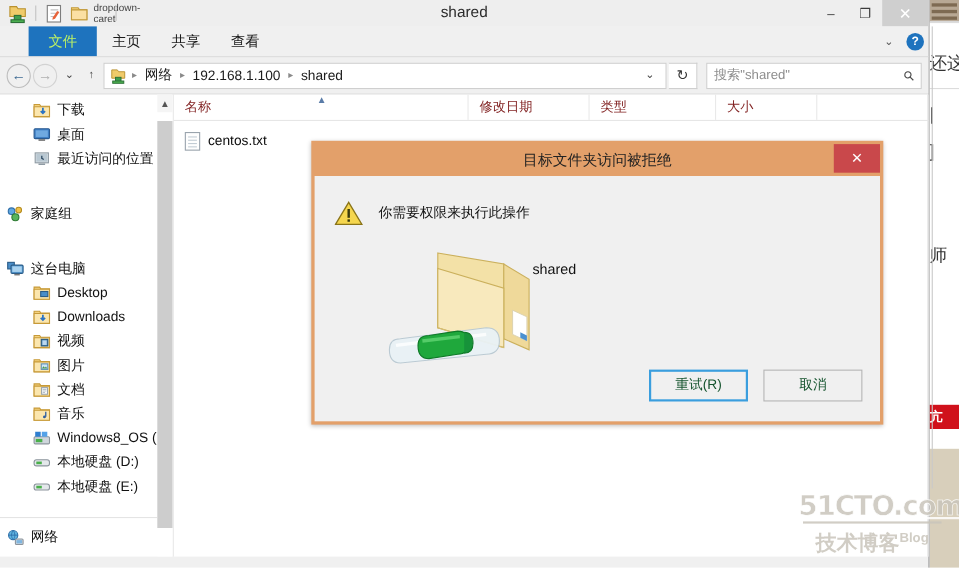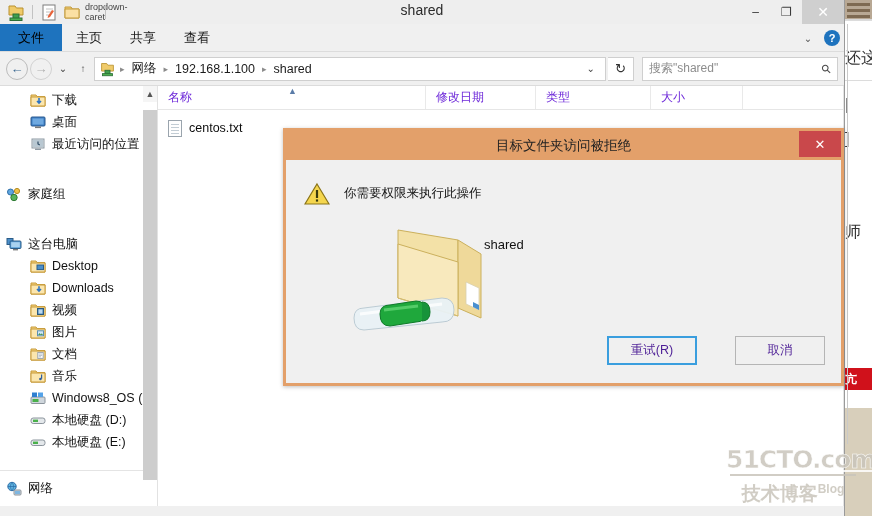--- a/index.html
+++ b/index.html
@@ -43,21 +43,21 @@
                font-size: 14px; color: #2b2b2b; }
   .wbtns { position: absolute; right: 0; top: 0; display: flex; height: 24px; }
   .wbtn { width: 31px; height: 24px; display: flex; align-items: center; justify-content: center;
           font-size: 12px; color: #3b3b3b; }
   .wbtn.close { width: 42px; background: #cfcfcf; color: #fff; font-size: 14px; }
 
   
   .ribbon { height: 28px; background: #f0f0f0; display: flex; align-items: stretch;
             border-bottom: 1px solid #dcdcdc; position: relative; }
   .rtab { padding: 0 14px; display: flex; align-items: center; font-size: 13px; color: #1a1a1a; }
-  .rtab.file { background: #1e73be; color: #000000; padding: 0 18px; }
+  .rtab.file { background: #1e73be; color: #bef264; padding: 0 18px; margin-left: 26px; }
   .ribbon-right { position: absolute; right: 4px; top: 0; height: 28px; display: flex;
                   align-items: center; gap: 8px; }
   .chev { font-size: 10px; color: #555; width: 16px; text-align: center; }
   .helpico { width: 16px; height: 16px; border-radius: 50%; background: #1e73be; color: #fff;
              font-size: 11px; font-weight: bold; display: flex; align-items: center;
              justify-content: center; }
 
   
   .addrrow { height: 33px; background: #f0f0f0; display: flex; align-items: center;
              padding: 0 6px; gap: 2px; }
@@ -98,57 +98,57 @@
   .navitem.grp { padding-left: 6px; }
   .navspace { height: 14px; }
   .ico { width: 16px; height: 15px; position: relative; flex: none; }
   .nav-footer { position: absolute; left: 0; right: 14px; bottom: 0; height: 36px;
                 border-top: 1px solid #e4e4e4; display: flex; align-items: center;
                 padding-left: 6px; gap: 6px; font-size: 12.5px; color: #111; }
 
   
   .content { flex: 1; background: #fff; position: relative; }
   .colhdr { height: 24px; display: flex; border-bottom: 1px solid #e6e6e6; position: relative; }
-  .col { font-size: 12px; color: #6d28d9; display: flex; align-items: center; padding-left: 10px;
+  .col { font-size: 12px; color: #7f1d1d; display: flex; align-items: center; padding-left: 10px;
          border-right: 1px solid #e9e9e9; }
   .col.c-name { width: 268px; }
   .col.c-date { width: 110px; }
   .col.c-type { width: 115px; }
   .col.c-size { width: 92px; }
   .col.c-rest { flex: 1; border-right: none; }
   .sortmark { position: absolute; left: 130px; top: 0px; font-size: 9px; color: #5a7ca8; }
   .filerow { height: 24px; display: flex; align-items: center; padding-left: 10px; gap: 7px;
              font-size: 12.5px; color: #0d0d0d; margin-top: 6px; }
   .content-vline { position: absolute; right: 0; top: 0; width: 1px; height: 100%; background: #e4e4e4; }
 
   
   .docico { width: 14px; height: 17px; background: #fefefe; border: 1px solid #9aa4ad;
             position: relative; }
   .docico::before { content: ""; position: absolute; left: 2px; right: 2px; top: 3px; height: 1px;
                     background: #c2ccd4; box-shadow: 0 3px 0 #c2ccd4, 0 6px 0 #c2ccd4, 0 9px 0 #c2ccd4; }
 
   
-  .dialog { position: absolute; left: 283px; top: 128px; width: 561px; height: 258px;
+  .dialog { position: absolute; left: 283px; top: 128px; width: 520px; height: 258px;
             background: #e3a06a; padding: 3px; box-shadow: 0 1px 4px rgba(0,0,0,.25); }
   .dlg-title { height: 29px; position: relative; display: flex; align-items: center;
                justify-content: center; }
   .dlg-title .t { font-size: 13.5px; color: #222; }
   .dlg-close { position: absolute; right: 0; top: 0; width: 42px; height: 26px; background: #c9484b;
                color: #fff; display: flex; align-items: center; justify-content: center;
                font-size: 13px; }
   .dlg-body { height: 223px; background: #f0f0f0; position: relative; }
   .warnrow { display: flex; align-items: flex-start; gap: 14px; padding: 22px 0 0 18px; }
   .warn-ico { width: 26px; height: 24px; flex: none; position: relative; }
   .warn-ico svg { display: block; }
   .warn-txt { font-size: 12.5px; color: #111; padding-top: 3px; }
   .shared-label { position: absolute; left: 198px; top: 77px; font-size: 13px; color: #111; }
   .folderart { position: absolute; left: 60px; top: 62px; width: 180px; height: 125px; }
   .dlg-btns { position: absolute; right: 16px; bottom: 18px; display: flex; gap: 14px; }
-  .dbtn { width: 90px; height: 29px; font-size: 12.5px; color: #4c1d95; background: #f0f0f0;
-          border: 1px solid #b5b5b5; display: flex; align-items: center; justify-content: center; margin-left: 24px; }
+  .dbtn { width: 90px; height: 29px; font-size: 12.5px; color: #14532d; background: #f0f0f0;
+          border: 1px solid #b5b5b5; display: flex; align-items: center; justify-content: center; }
   .dbtn.focus { border: 2px solid #3a9ede; }
 
   
   .wm { position: absolute; left: 726px; top: 447px; width: 134px; text-align: center;
         opacity: .85; }
   .wm .l1 { font-size: 25px; font-weight: bold; color: #c9c5bb; letter-spacing: -1px;
             line-height: 26px; font-family: "DejaVu Sans", sans-serif; text-decoration: underline;
             -webkit-text-stroke: 0.6px #ffffff; }
   .wm .rule { height: 2px; background: #c9c5bb; margin: 1px 4px 2px 4px; }
   .wm .l2 { font-size: 19px; font-weight: bold; color: #c9c5bb; line-height: 22px; }

